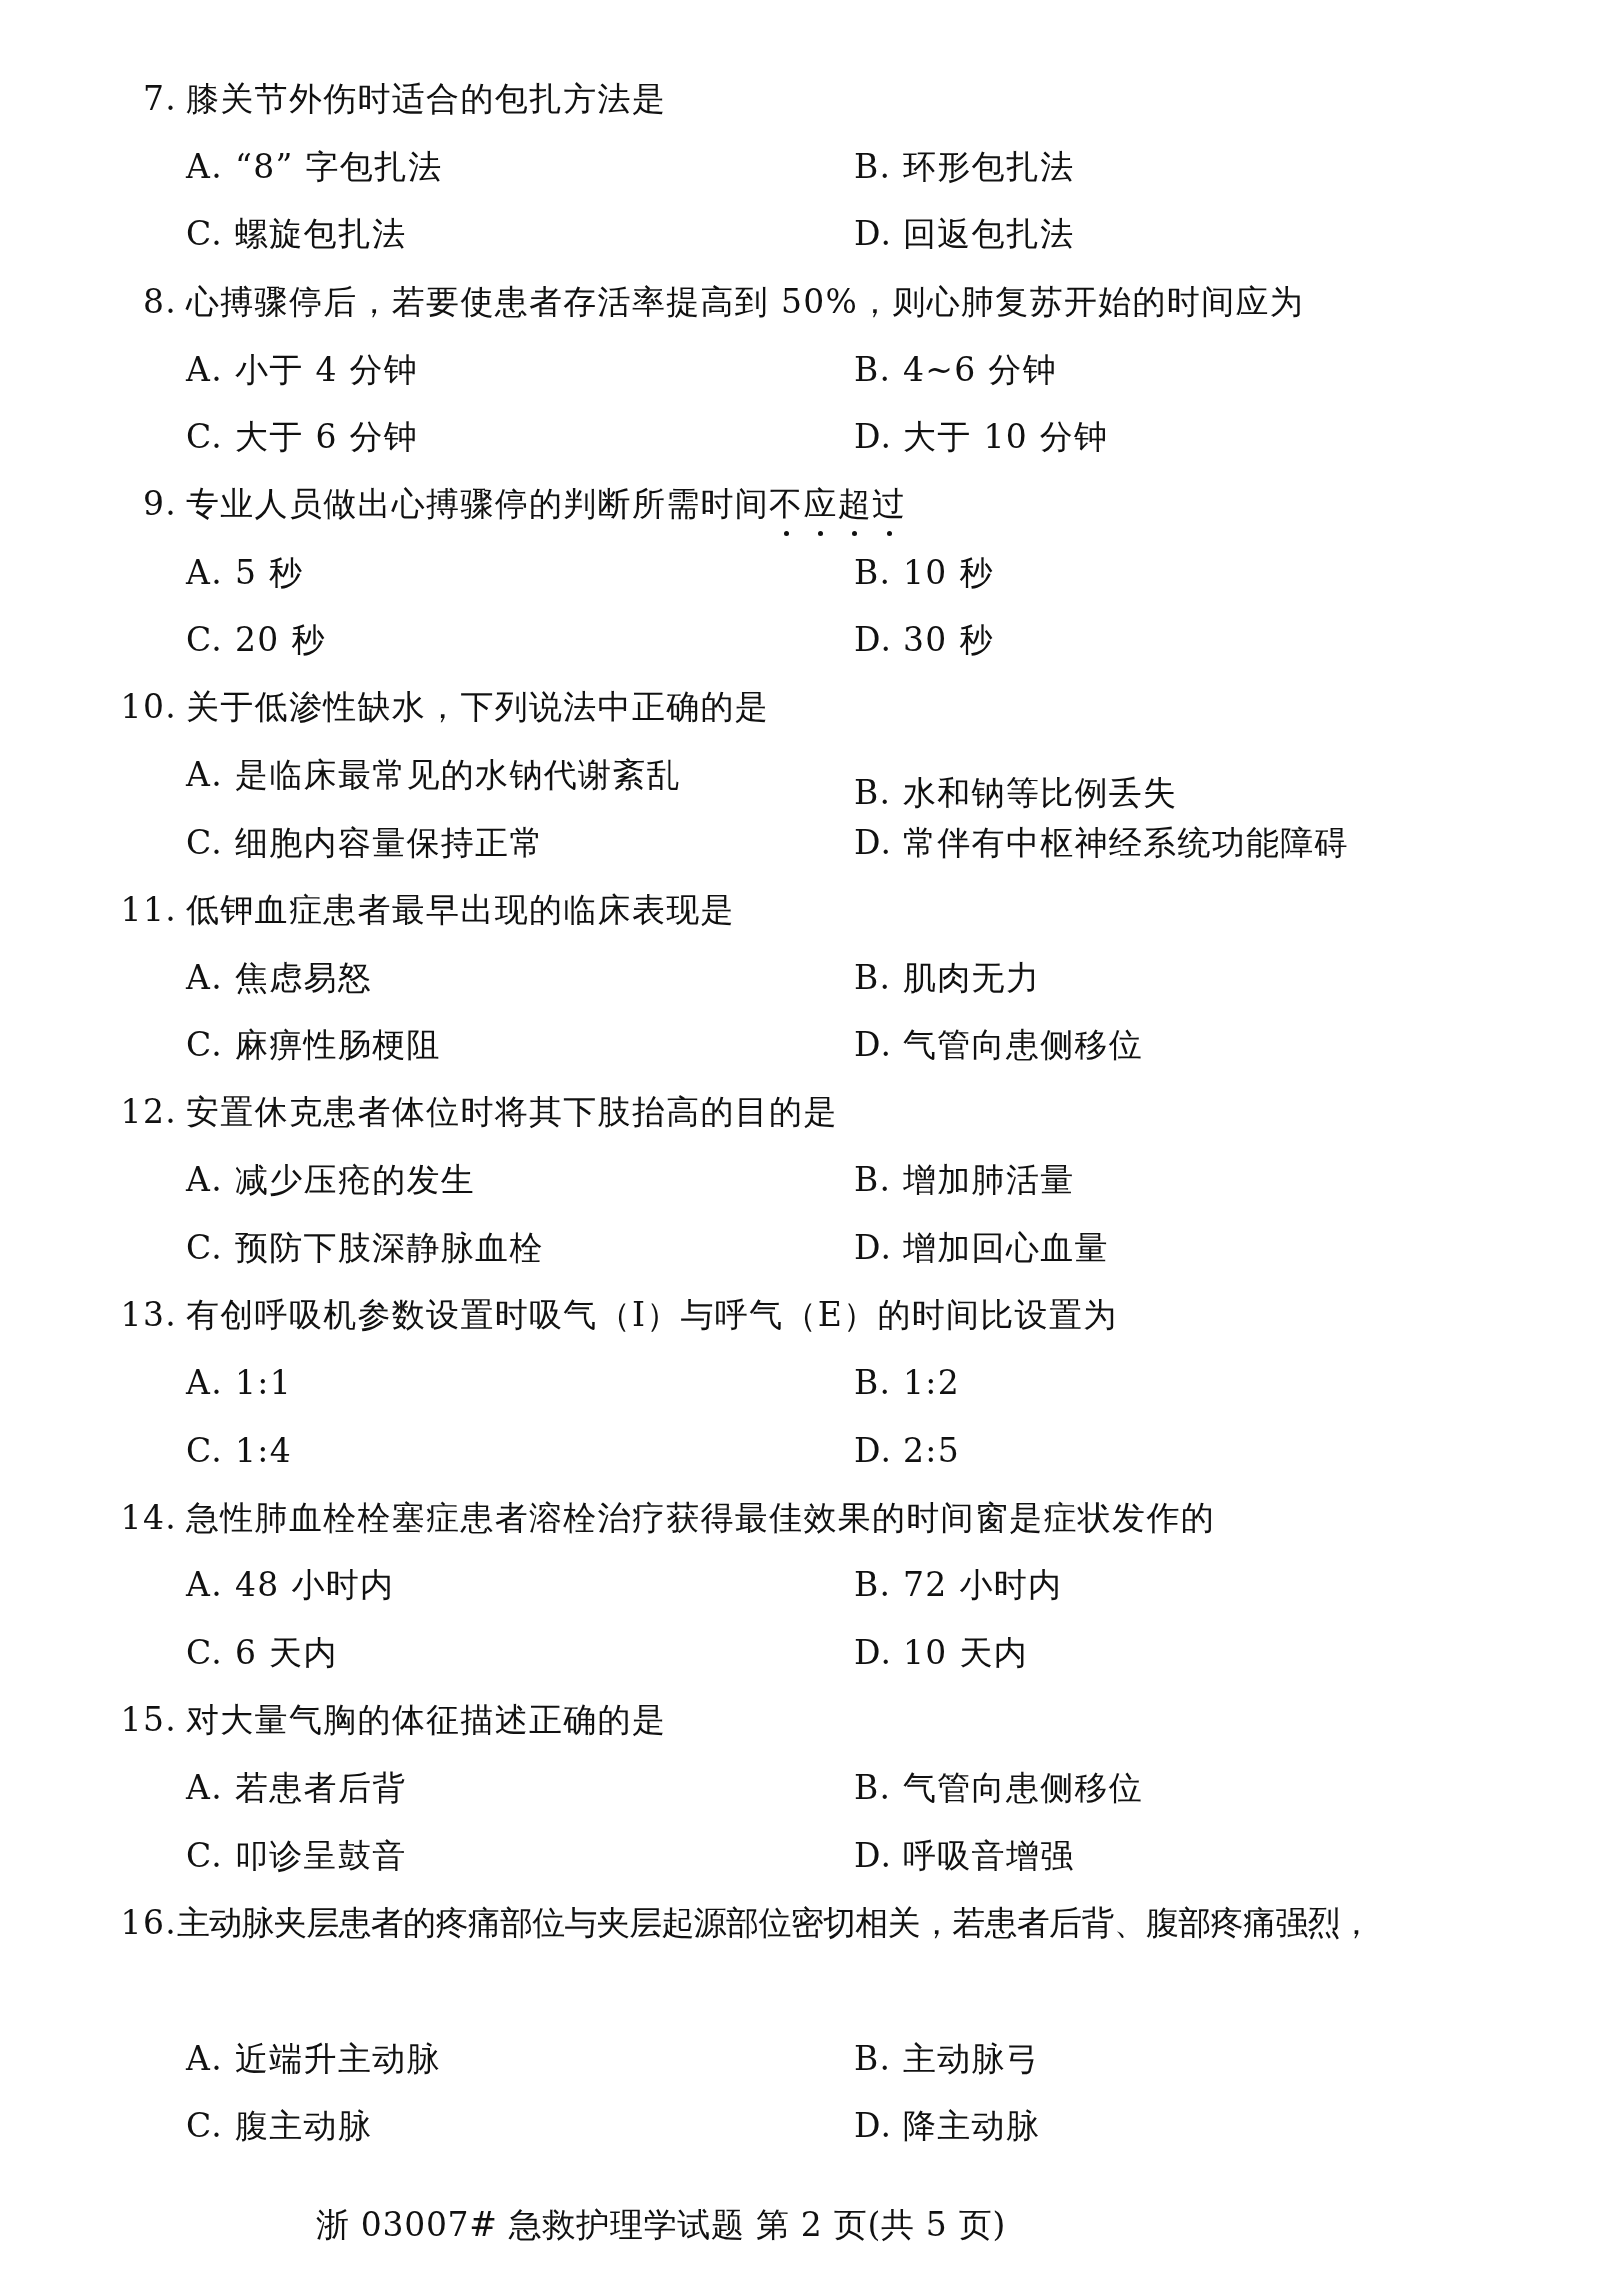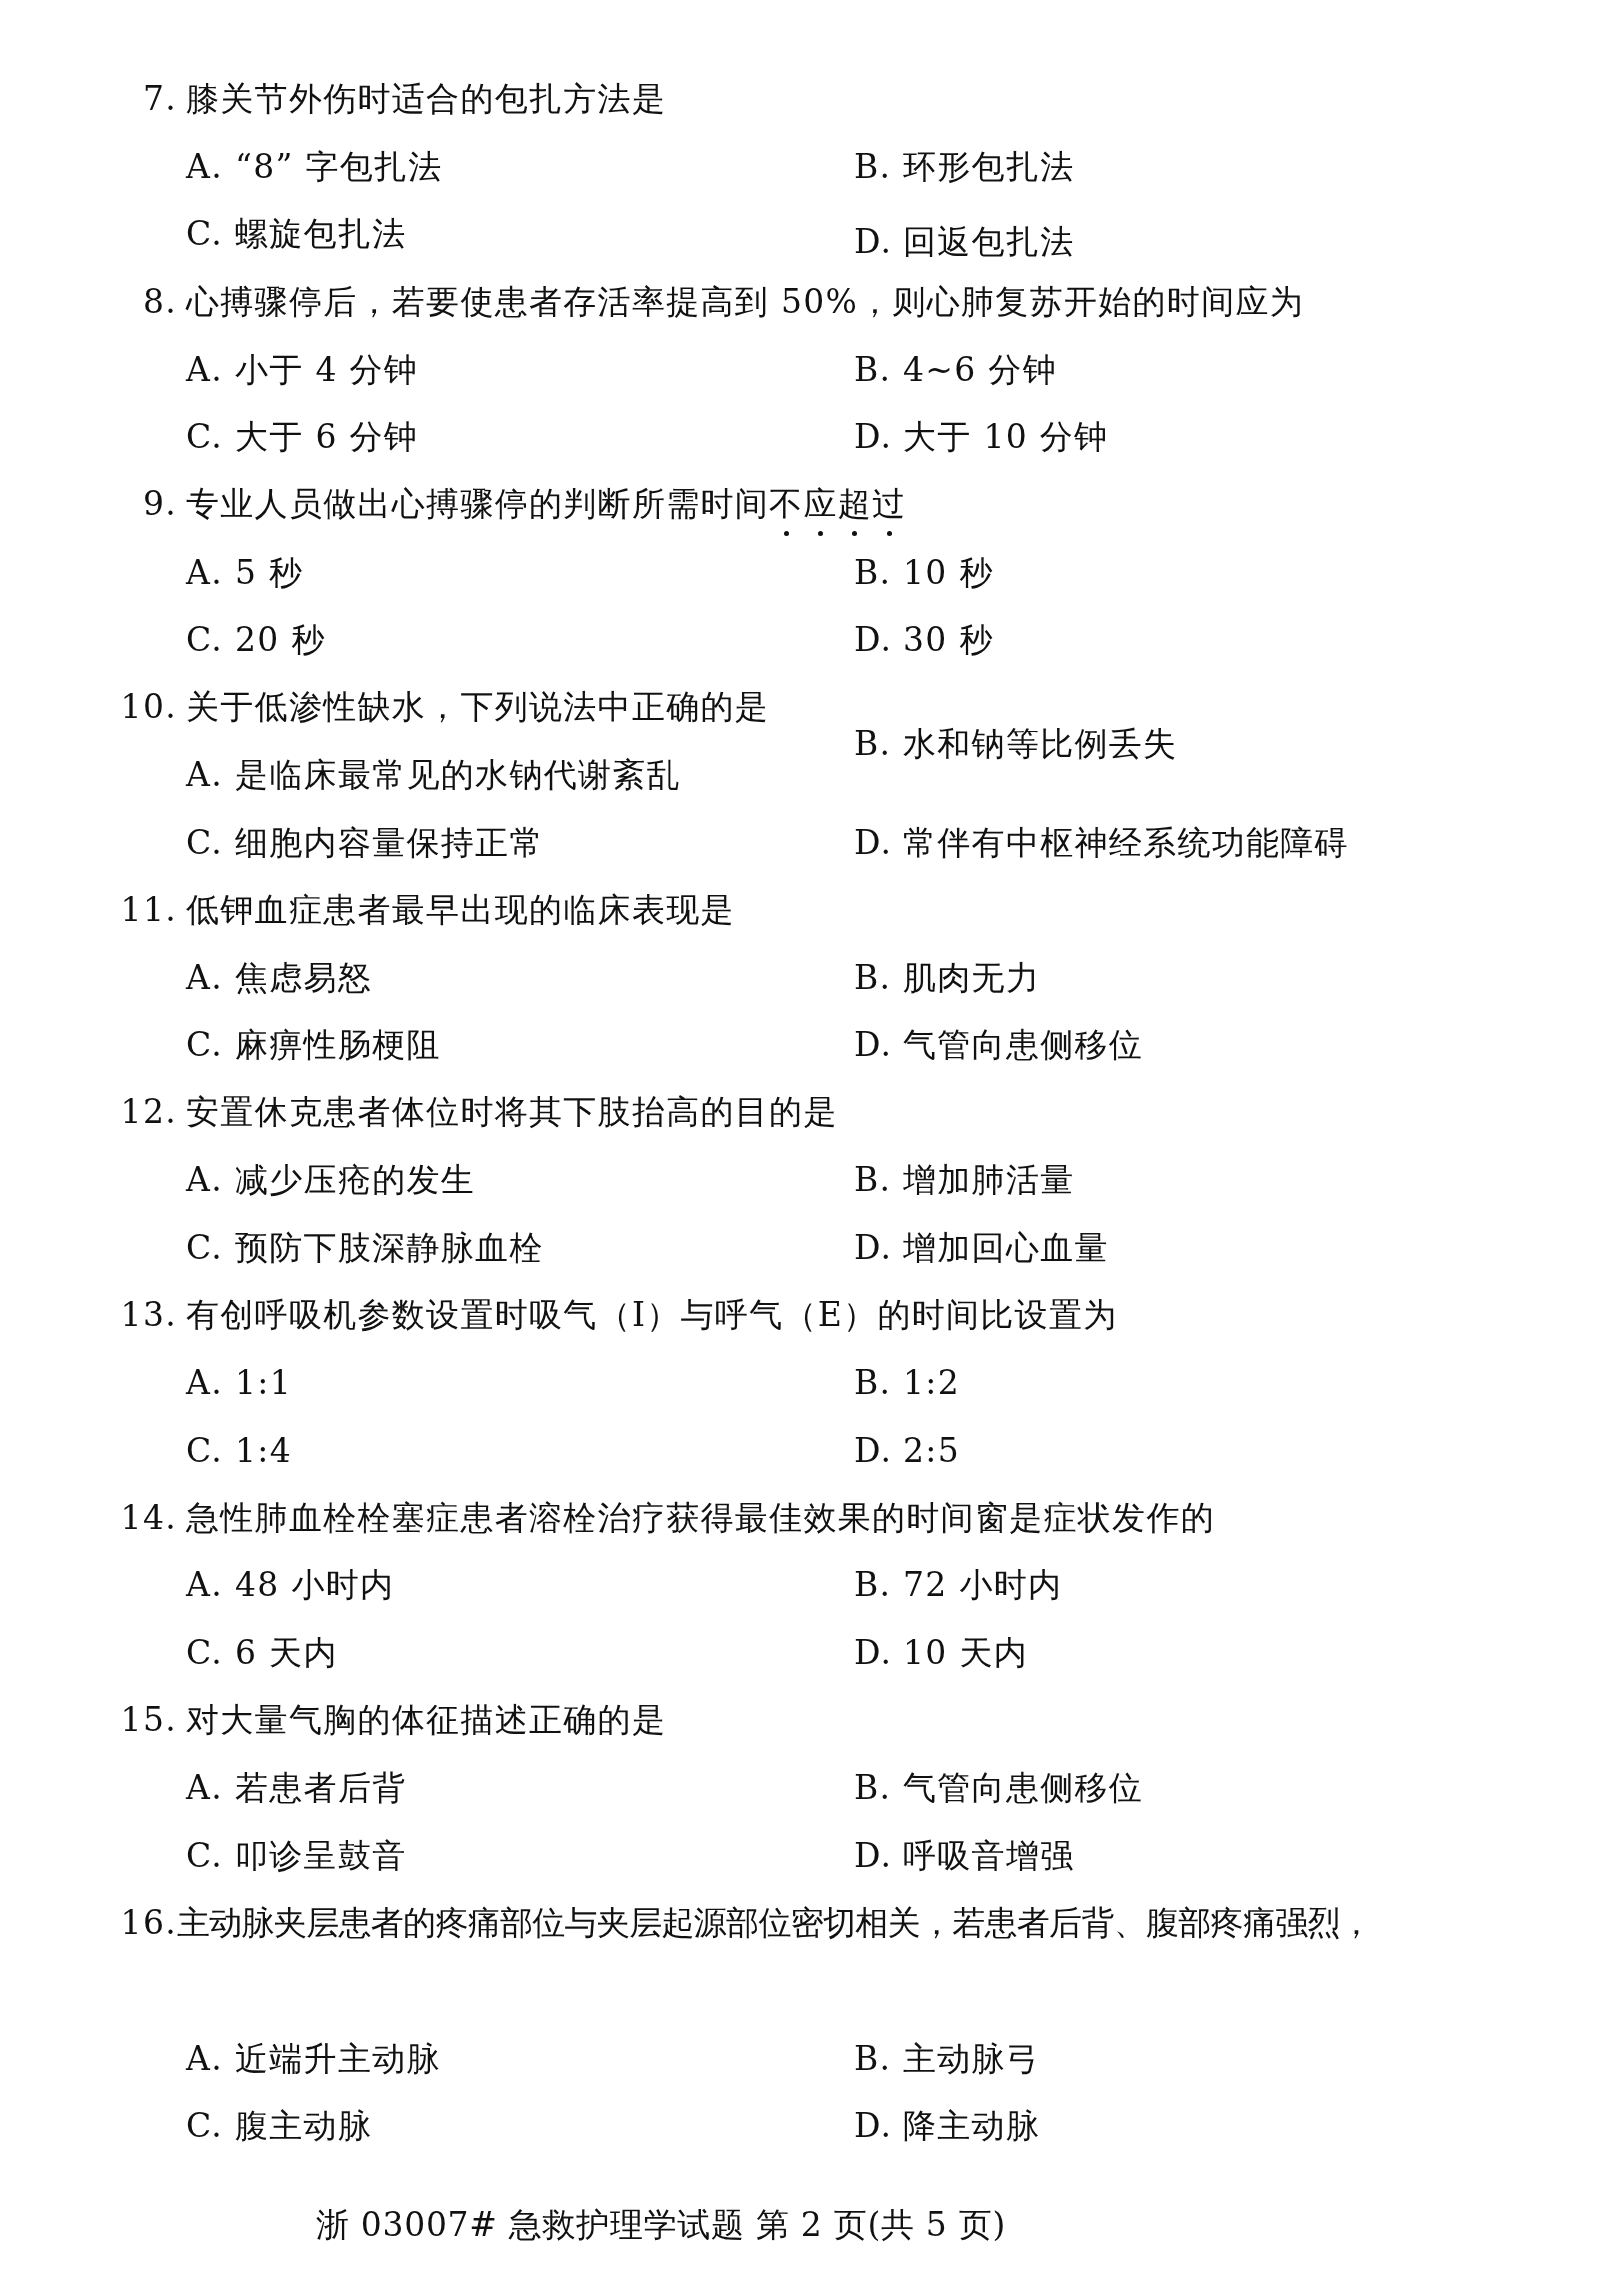--- a/index.html
+++ b/index.html
@@ -35,21 +35,21 @@
 
 <div id="page">
 
   <div class="line q" style="top:65px">
     <span class="num">7.</span>
     <span class="text">膝关节外伤时适合的包扎方法是</span>
   </div>
   <div class="line opt optA" style="top:133px"><span class="letter">A.</span><span>“8” 字包扎法</span></div>
   <div class="line opt optB" style="top:133px"><span class="letter">B.</span><span>环形包扎法</span></div>
   <div class="line opt optA" style="top:200px"><span class="letter">C.</span><span>螺旋包扎法</span></div>
-  <div class="line opt optB" style="top:208px"><span class="letter">D.</span><span>回返包扎法</span></div>
+  <div class="line opt optB" style="top:200px"><span class="letter">D.</span><span>回返包扎法</span></div>
 
   <div class="line q" style="top:268px">
     <span class="num">8.</span>
     <span class="text">心搏骤停后，若要使患者存活率提高到 50%，则心肺复苏开始的时间应为</span>
   </div>
   <div class="line opt optA" style="top:336px"><span class="letter">A.</span><span>小于 4 分钟</span></div>
   <div class="line opt optB" style="top:336px"><span class="letter">B.</span><span>4~6 分钟</span></div>
   <div class="line opt optA" style="top:403px"><span class="letter">C.</span><span>大于 6 分钟</span></div>
   <div class="line opt optB" style="top:403px"><span class="letter">D.</span><span>大于 10 分钟</span></div>
 
@@ -65,21 +65,21 @@
   <div class="line opt optA" style="top:539px"><span class="letter">A.</span><span>5 秒</span></div>
   <div class="line opt optB" style="top:539px"><span class="letter">B.</span><span>10 秒</span></div>
   <div class="line opt optA" style="top:606px"><span class="letter">C.</span><span>20 秒</span></div>
   <div class="line opt optB" style="top:606px"><span class="letter">D.</span><span>30 秒</span></div>
 
   <div class="line q" style="top:673px">
     <span class="num">10.</span>
     <span class="text">关于低渗性缺水，下列说法中正确的是</span>
   </div>
   <div class="line opt optA" style="top:741px"><span class="letter">A.</span><span>是临床最常见的水钠代谢紊乱</span></div>
-  <div class="line opt optB" style="top:710px"><span class="letter">B.</span><span>水和钠等比例丢失</span></div>
+  <div class="line opt optB" style="top:759px"><span class="letter">B.</span><span>水和钠等比例丢失</span></div>
   <div class="line opt optA" style="top:809px"><span class="letter">C.</span><span>细胞内容量保持正常</span></div>
   <div class="line opt optB" style="top:809px"><span class="letter">D.</span><span>常伴有中枢神经系统功能障碍</span></div>
 
   <div class="line q" style="top:876px">
     <span class="num">11.</span>
     <span class="text">低钾血症患者最早出现的临床表现是</span>
   </div>
   <div class="line opt optA" style="top:944px"><span class="letter">A.</span><span>焦虑易怒</span></div>
   <div class="line opt optB" style="top:944px"><span class="letter">B.</span><span>肌肉无力</span></div>
   <div class="line opt optA" style="top:1011px"><span class="letter">C.</span><span>麻痹性肠梗阻</span></div>

